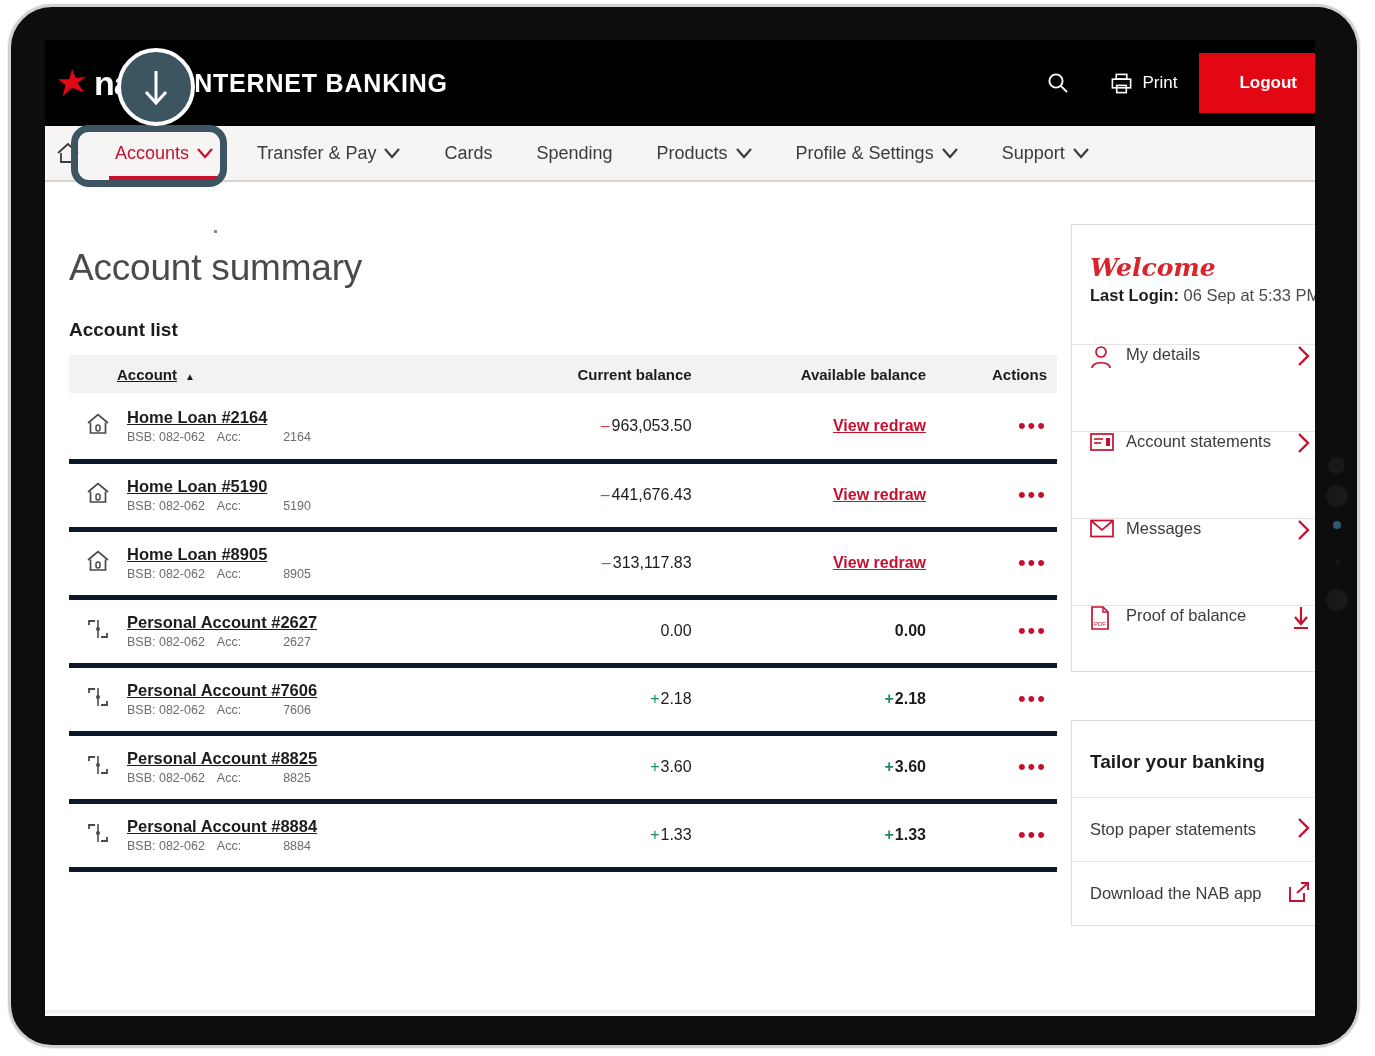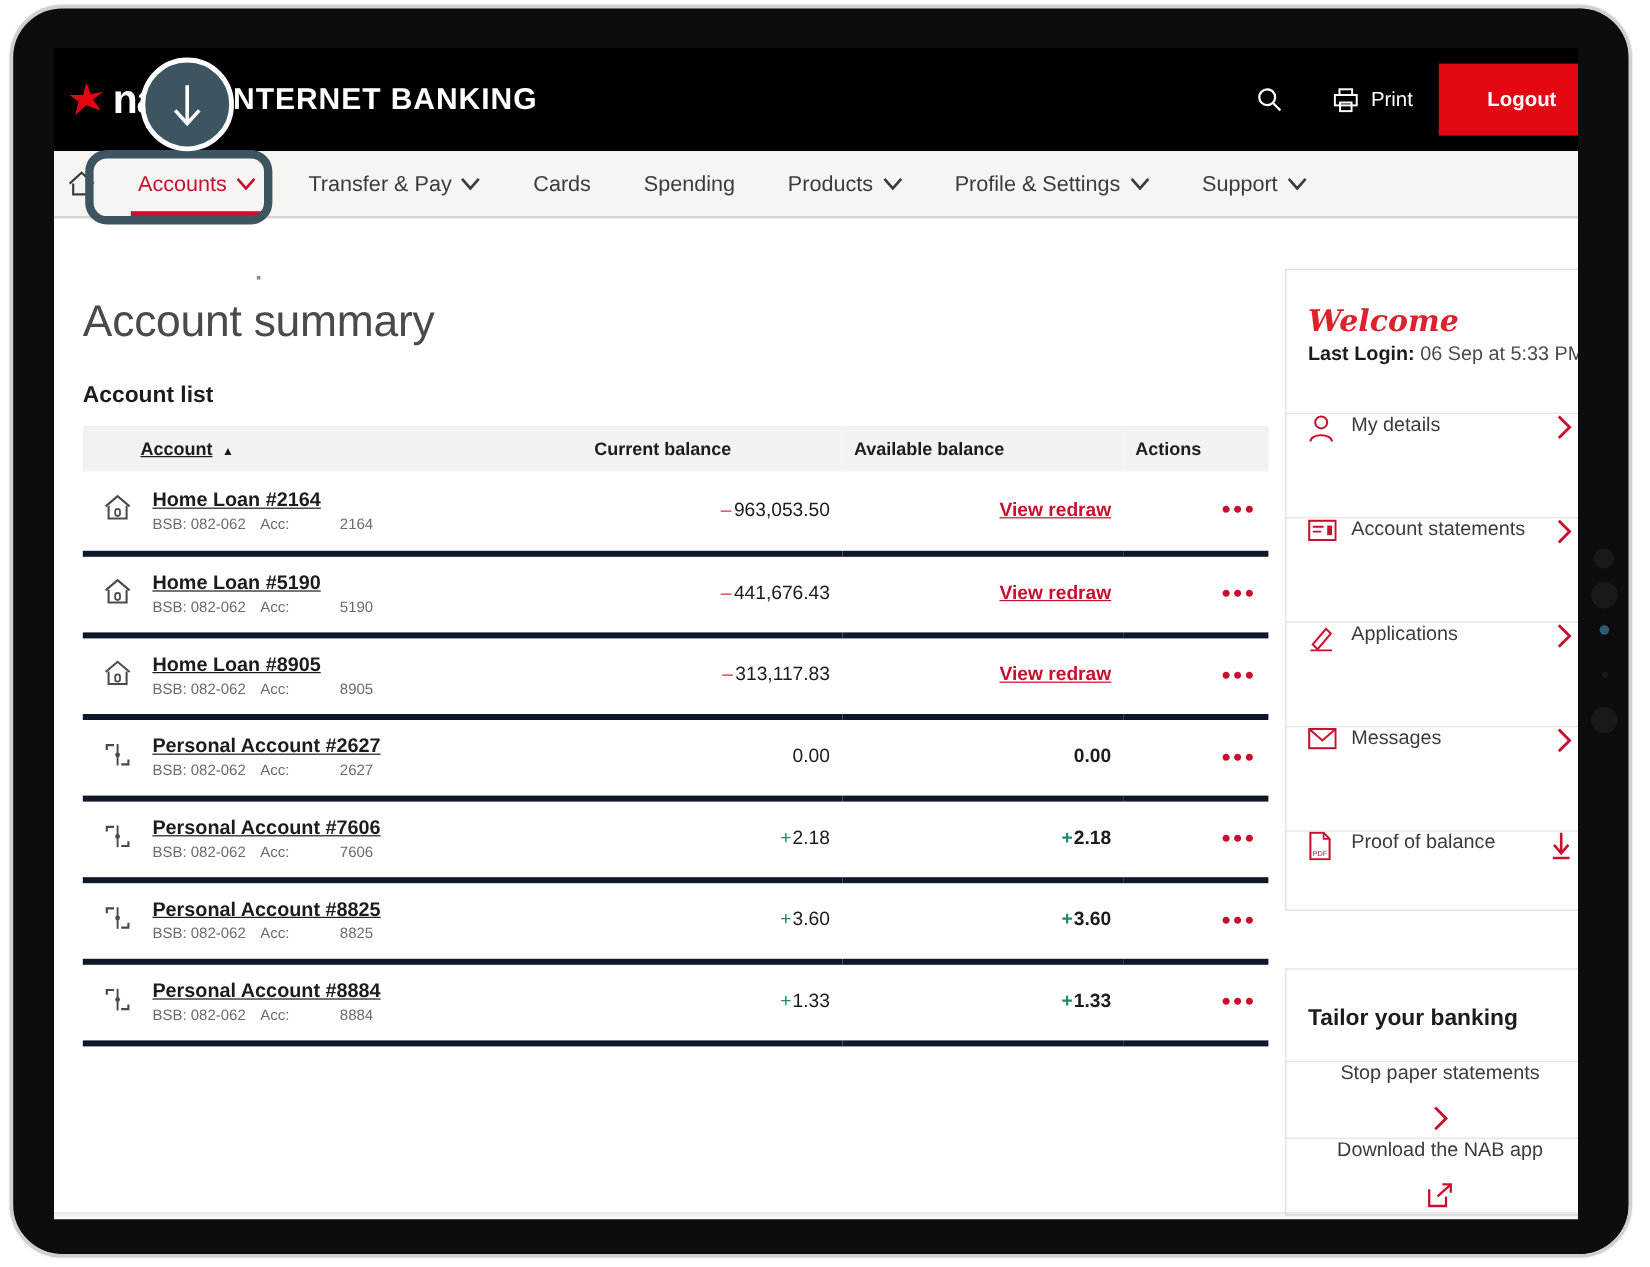--- a/index.html
+++ b/index.html
@@ -153,21 +153,21 @@
     font-weight: bold;
     color: #1c1c1c;
     margin-bottom: 14px;
   }
 
   
   #accounts-table { width: 988px; border-collapse: collapse; }
   #accounts-table thead tr { background: #f4f2f1; height: 38px; }
   #accounts-table th {
     font-size: 15px; font-weight: bold; color: #1c1c1c;
-    text-align: left;
+    text-align: right;
     padding: 0 10px;
   }
   #accounts-table th.col-account { text-align: left; padding-left: 48px; }
   #sort-link { text-decoration: underline; cursor: pointer; }
   .sort-caret { font-size: 10px; margin-left: 8px; color: #1c1c1c; }
   #accounts-table tbody tr { height: 68px; border-bottom: 5px solid #0f172a; }
   #accounts-table td { padding: 0 10px; vertical-align: middle; }
   .cell-account { display: flex; align-items: center; gap: 16px; padding-left: 6px; }
   .acct-icon { width: 26px; flex: 0 0 26px; }
   .acct-name {
@@ -223,21 +223,20 @@
   #tailor-heading {
     font-size: 19px; font-weight: bold; color: #1c1c1c;
     padding: 30px 0 24px 18px;
   }
   .tailor-item {
     display: flex; align-items: center;
     height: 64px;
     border-top: 1px solid #e6e3e1;
     padding: 0 14px 0 18px;
     cursor: pointer;
-    flex-direction: column;
   }
   .tailor-item .t-label { font-size: 16.5px; color: #3b3b3b; flex: 1; }
 
   
   #annot-highlight {
     position: absolute;
     left: 26px; top: 85px;
     width: 156px; height: 62px;
     border: 7px solid #3c5561;
     border-radius: 18px;
@@ -557,34 +556,20 @@
               </svg>
             </span>
             <span class="s-label">Account statements</span>
             <span class="s-arrow">
               <svg width="13" height="22" viewBox="0 0 13 22">
                   <path d="M2 2 L11 11 L2 20" fill="none" stroke="#c8102e" stroke-width="2.4"></path>
                 </svg>
             </span>
           </div>
 
-          <div class="side-item">
-            <span class="s-icon">
-              <svg width="24" height="24" viewBox="0 0 24 24">
-                <path d="M4 18 L15 5 L19 9 L8 22 Z" fill="none" stroke="#c8102e" stroke-width="1.7"></path>
-                <line x1="2" y1="23" x2="20" y2="23" stroke="#c8102e" stroke-width="1.7"></line>
-              </svg>
-            </span>
-            <span class="s-label">Applications</span>
-            <span class="s-arrow">
-              <svg width="13" height="22" viewBox="0 0 13 22">
-                  <path d="M2 2 L11 11 L2 20" fill="none" stroke="#c8102e" stroke-width="2.4"></path>
-                </svg>
-            </span>
-          </div>
 
           <div class="side-item">
             <span class="s-icon">
               <svg width="24" height="19" viewBox="0 0 24 19">
                 <rect x="1" y="1.5" width="22" height="16" fill="none" stroke="#c8102e" stroke-width="1.7"></rect>
                 <path d="M1.5 2 L12 11 L22.5 2" fill="none" stroke="#c8102e" stroke-width="1.7"></path>
               </svg>
             </span>
             <span class="s-label">Messages</span>
             <span class="s-arrow">

